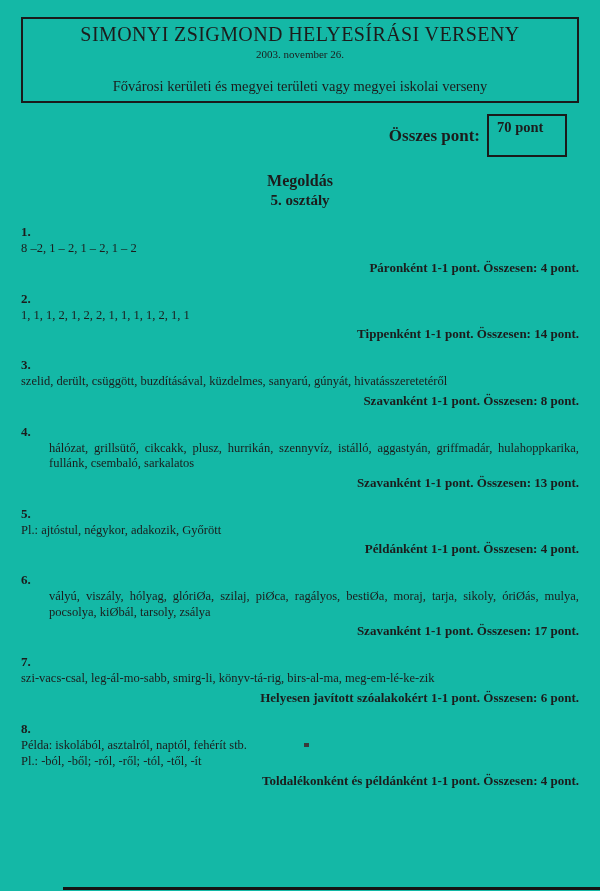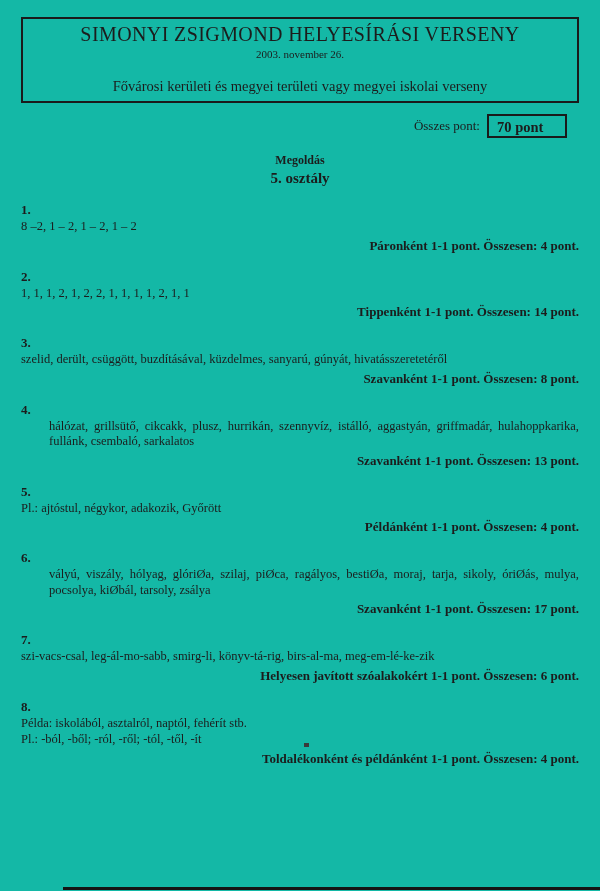--- a/index.html
+++ b/index.html
@@ -25,31 +25,31 @@
   .subtitle { font-size: 14.5px; margin-top: 18px; }
 
   .score-row {
     display: flex;
     justify-content: flex-end;
     align-items: center;
     gap: 7px;
     margin-top: 11px;
     padding-right: 12px;
   }
-  .score-label { font-weight: normal; font-size: 13px; }
+  .score-label { font-weight: bold; font-size: 17px; }
   .score-box {
     border: 2px solid #1a1a1a;
     font-weight: bold;
     font-size: 14.5px;
-    padding: 3px 10px 0 8px;
+    padding: 3px 10px 19px 8px;
     min-width: 80px;
   }
 
   .headings { text-align: center; margin-top: 15px; }
-  .heading-1 { font-weight: bold; font-size: 12px; }
+  .heading-1 { font-weight: bold; font-size: 16px; }
   .heading-2 { font-weight: bold; font-size: 15px; margin-top: 2px; }
 
   .sections { margin-top: 10px; }
   .section { margin-top: 15px; }
   .sec-num { font-weight: bold; font-size: 13px; }
   .sec-answer { font-size: 12.5px; line-height: 15.5px; margin-top: 1px; }
   .sec-answer.justify { text-align: justify; margin-left: 28px; }
   .sec-scoring {
     font-weight: bold;
     font-size: 13px;

